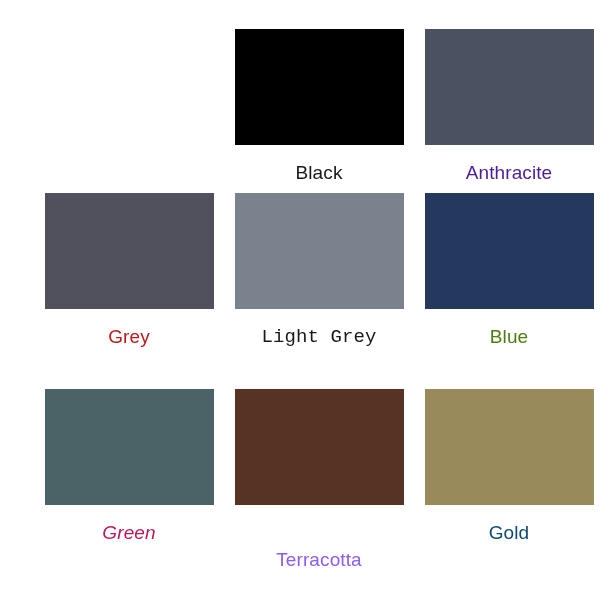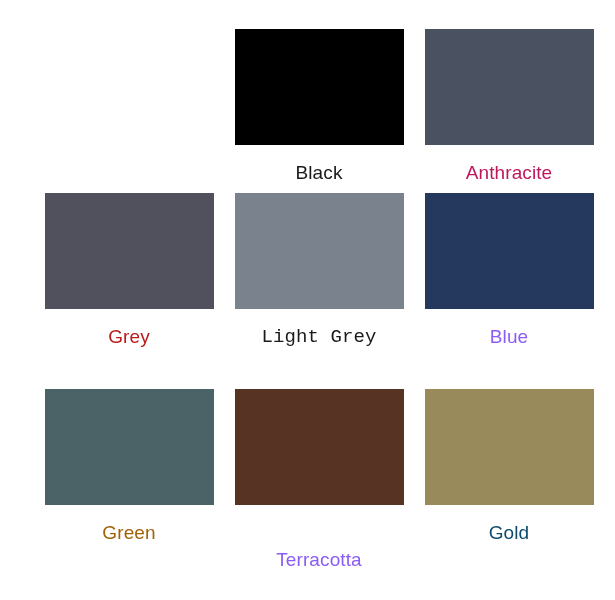--- a/index.html
+++ b/index.html
@@ -61,41 +61,41 @@
     <div class="swatch-label" style="color: rgb(26, 26, 26);"></div>
   </div>
 
   <div class="swatch-cell">
     <div class="swatch-chip" style="background-color: rgb(0, 0, 0);"></div>
     <div class="swatch-label" style="color: rgb(26, 26, 26);">Black</div>
   </div>
 
   <div class="swatch-cell">
     <div class="swatch-chip" style="background-color: rgb(74, 82, 97);"></div>
-    <div class="swatch-label" style="color: #be185d;">Anthracite</div>
+    <div class="swatch-label" style="color: #4c1d95;">Anthracite</div>
   </div>
 
   <div class="swatch-cell">
     <div class="swatch-chip" style="background-color: rgb(81, 81, 93);"></div>
     <div class="swatch-label" style="color: #b91c1c;">Grey</div>
   </div>
 
   <div class="swatch-cell">
     <div class="swatch-chip" style="background-color: rgb(122, 131, 141);"></div>
     <div class="swatch-label" style="color: rgb(26, 26, 26); font-family: Liberation Mono, monospace;">Light Grey</div>
   </div>
 
   <div class="swatch-cell">
     <div class="swatch-chip" style="background-color: rgb(37, 57, 95);"></div>
-    <div class="swatch-label" style="color: #8b5cf6;">Blue</div>
+    <div class="swatch-label" style="color: #4d7c0f;">Blue</div>
   </div>
 
   <div class="swatch-cell">
     <div class="swatch-chip" style="background-color: rgb(75, 98, 102);"></div>
-    <div class="swatch-label" style="color: #a16207;">Green</div>
+    <div class="swatch-label" style="color: #be185d; font-style: italic;">Green</div>
   </div>
 
   <div class="swatch-cell">
     <div class="swatch-chip" style="background-color: rgb(87, 51, 35);"></div>
     <div class="swatch-label" style="color: #8b5cf6; margin-top: 44px;">Terracotta</div>
   </div>
 
   <div class="swatch-cell">
     <div class="swatch-chip" style="background-color: rgb(153, 138, 92);"></div>
     <div class="swatch-label" style="color: #0c4a6e;">Gold</div>

